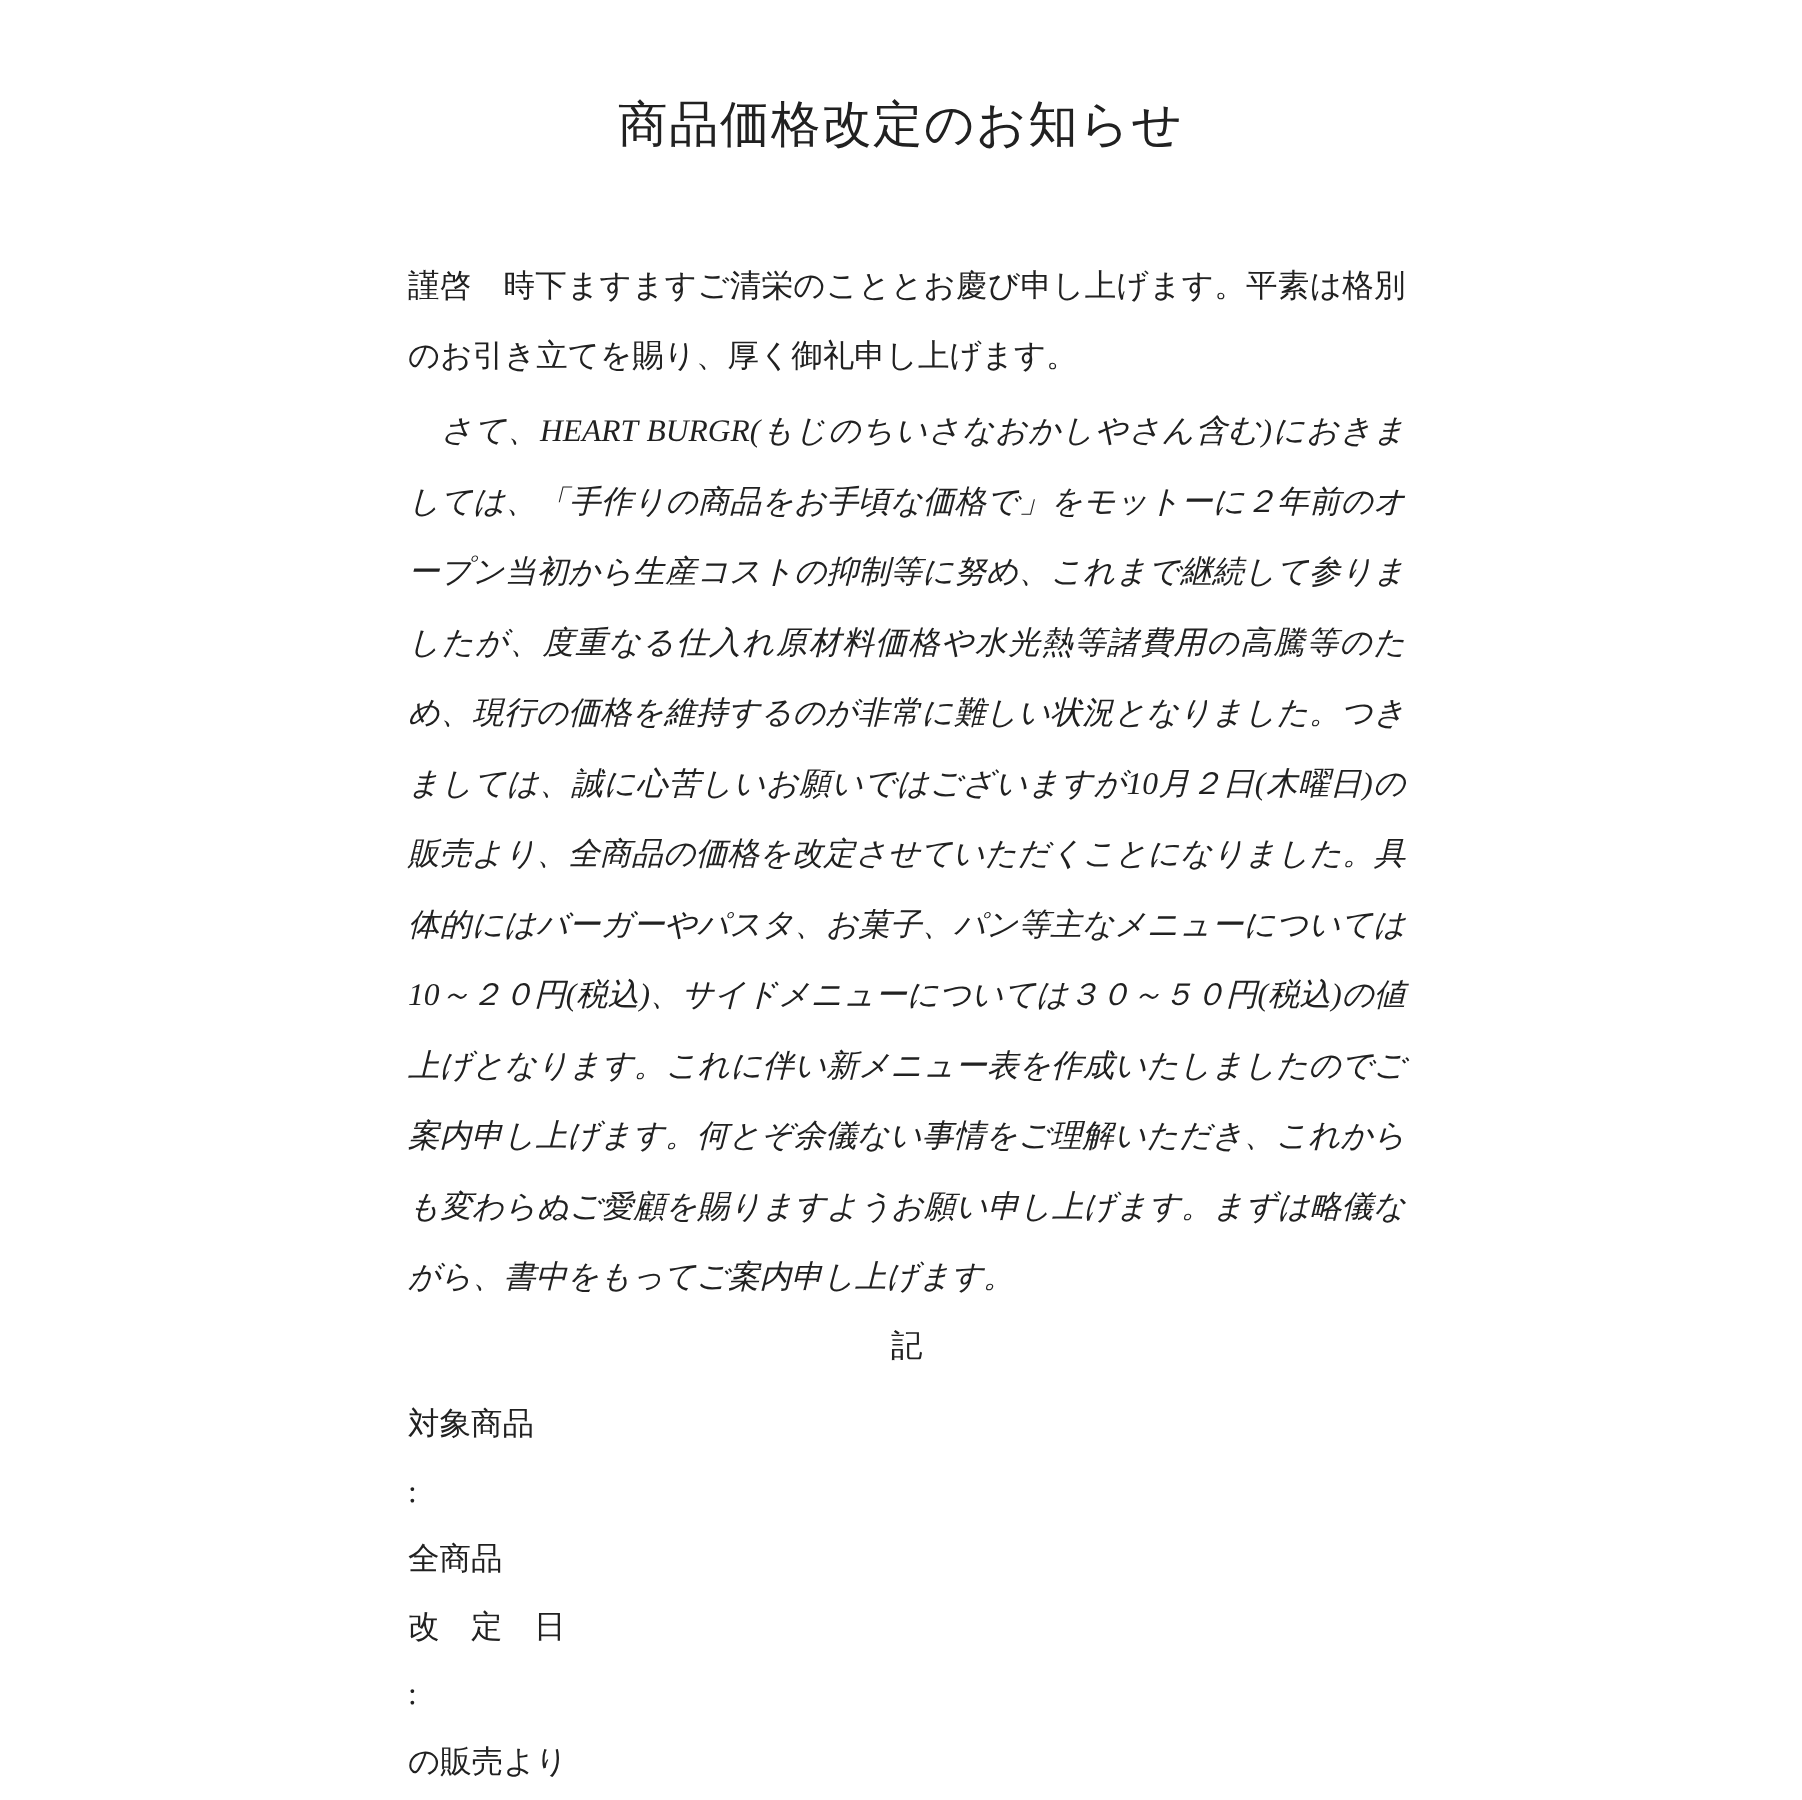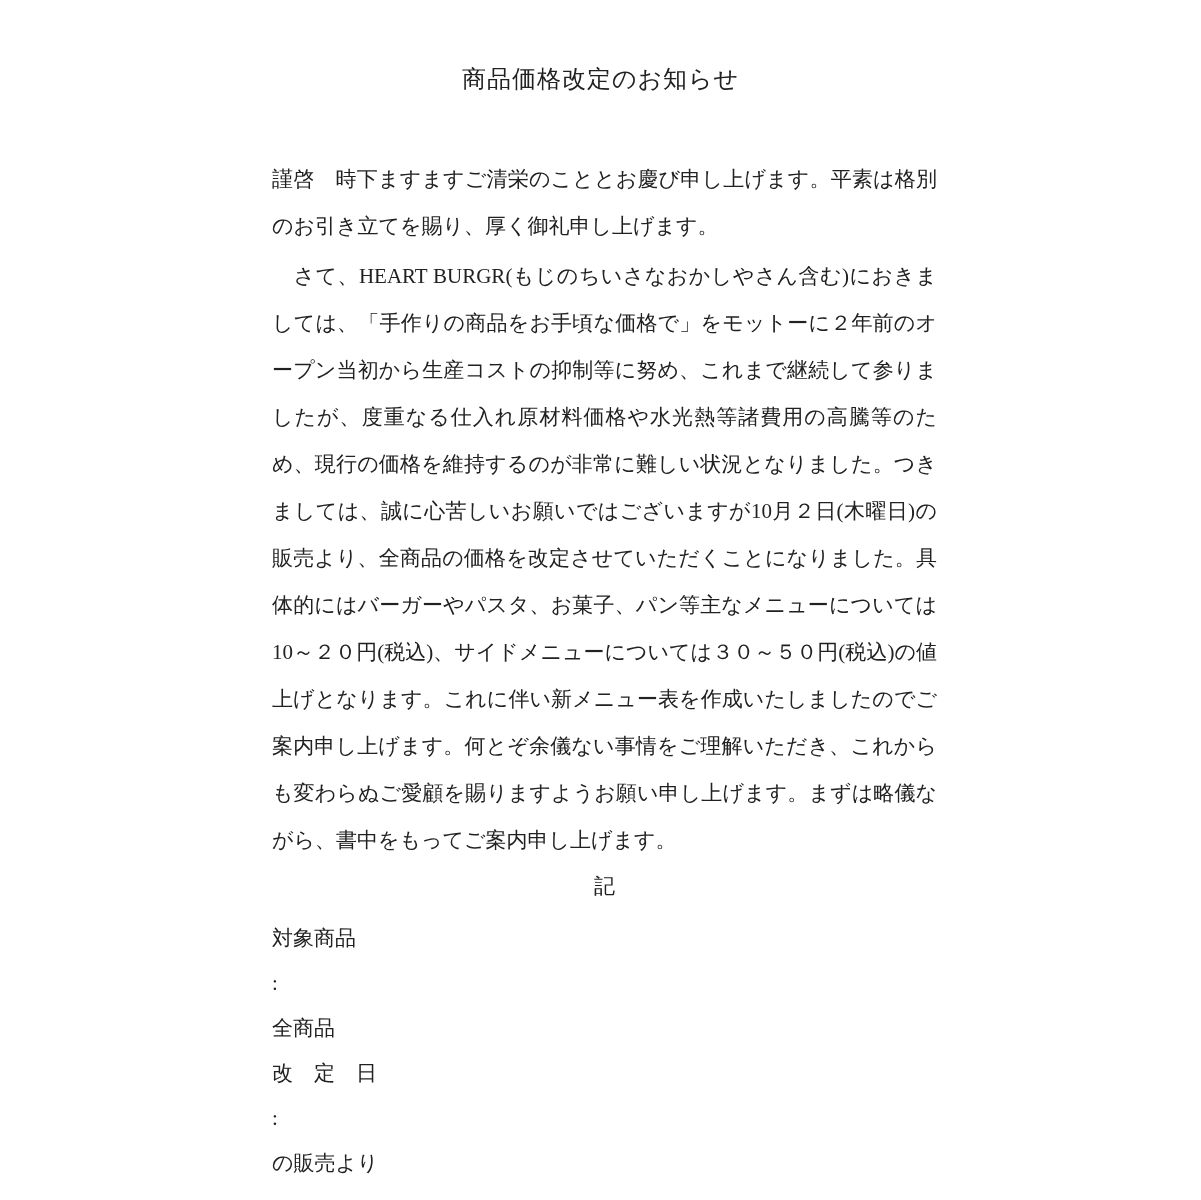--- a/index.html
+++ b/index.html
@@ -11,21 +11,21 @@
     position: relative;
     width: 1201px;
     height: 1200px;
     background: #ffffff;
     color: #212121;
     font-family: "Liberation Serif", "DejaVu Serif", serif;
     overflow: hidden;
   }
   .title {
     margin: 64px 272px 0 272px;
-    font-size: 24px;
+    font-size: 33px;
     font-weight: 400;
     line-height: 1.25;
     text-align: center;
     letter-spacing: 1px;
   }
   .content {
     margin-left: 272px;
     width: 665px;
     font-size: 21px;
   }
@@ -33,20 +33,21 @@
     margin: 0;
     line-height: 47px;
     text-align: justify;
     text-justify: inter-ideograph;
   }
   .para-first {
     margin-top: 62px;
   }
   .para-main {
     margin-top: 3px;
+    font-style: italic;
   }
   .closing {
     line-height: 44px;
     text-align: right;
   }
   .record {
     line-height: 44px;
     text-align: center;
   }
   .items {

